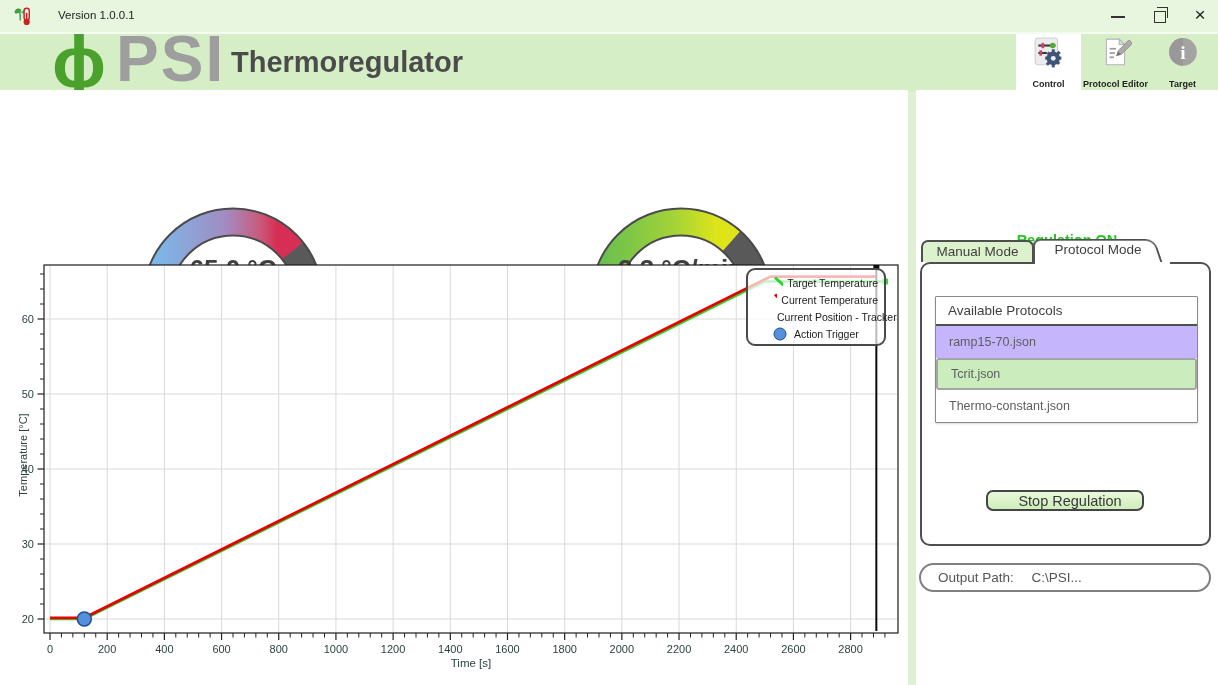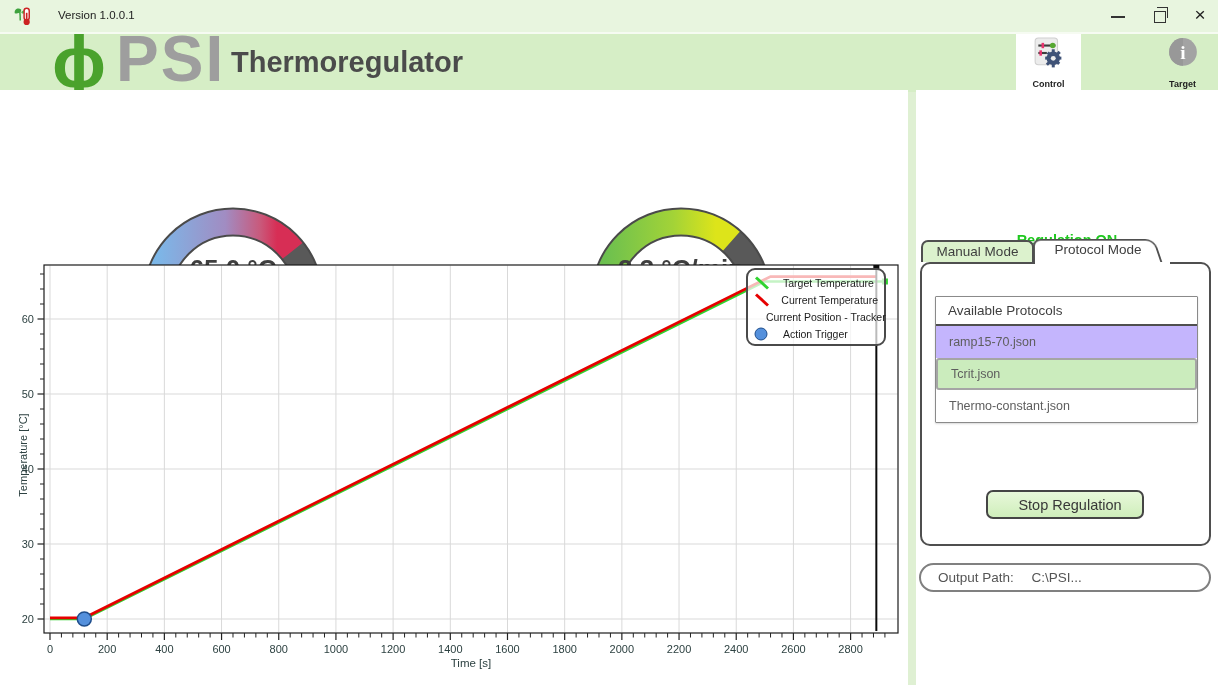--- a/index.html
+++ b/index.html
@@ -40,21 +40,21 @@
   .gauge-value{position:absolute;left:0;top:66px;width:100%;text-align:center;font-size:26px;font-weight:700;color:#3f3f3f;}
   .gauge-min,.gauge-max{position:absolute;top:110px;width:62px;text-align:center;font-size:12.5px;color:#3b3b3b;}
   .gauge-min{left:-12px;}
   .gauge-max{right:-12px;}
   .gauge-caption{position:absolute;left:-30px;top:129px;width:250px;text-align:center;font-size:13.5px;font-weight:700;color:#3a3a3a;}
 
   
   #chart-svg{position:absolute;left:0;top:165px;}
   .legend{position:absolute;left:746px;top:178px;width:140px;height:78px;background:rgba(255,255,255,0.72);
           border:2px solid #4a4a4a;border-radius:9px;box-sizing:border-box;padding:4px 6px;z-index:4;}
-  .lg-row{display:flex;align-items:center;height:17px;gap:12px;}
+  .lg-row{display:flex;align-items:center;height:17px;gap:4px;margin-left:19px;}
   .lg-row span{font-size:10.5px;color:#1c1c1c;white-space:nowrap;}
 
   
   .device-row{position:absolute;left:0;top:103px;width:302px;display:flex;justify-content:center;align-items:center;gap:9px;}
   .device-label{font-size:13.5px;color:#555;}
   .device-name{font-size:15px;font-weight:700;color:#2e2e2e;}
   .status-text{position:absolute;left:0;top:142px;width:302px;text-align:center;font-size:14.5px;font-weight:700;color:#1fc81f;}
   .remaining{position:absolute;left:0;top:164px;width:302px;text-align:center;font-size:13.5px;color:#4a4a4a;white-space:pre;}
   .progress{position:absolute;left:63px;top:183px;width:166px;height:11px;border:3px solid #424242;border-radius:9px;background:#fff;padding:1px;}
   .progress-fill{height:100%;background:linear-gradient(#e4f6d4,#d2edbd);border-radius:5px;}
@@ -66,21 +66,21 @@
               border-radius:8px 10px 0 0;transform:perspective(40px) rotateX(6deg);transform-origin:0% 100%;box-sizing:border-box;}
   .tab-protocol .tab-cover{position:absolute;left:2px;bottom:-3px;width:135px;height:5px;background:#fff;}
   .tab-protocol .tab-lbl{position:relative;display:block;text-align:center;line-height:25px;font-size:13.5px;color:#3f3f3f;}
 
   .mode-panel{position:absolute;left:4px;top:172px;width:291px;height:284px;border:2px solid #4f4f4f;border-radius:10px;box-sizing:border-box;background:#fff;z-index:3;}
   .protocols-box{position:absolute;left:13px;top:32px;width:261px;border:1px solid #8a8a8a;border-radius:1px;box-shadow:0 1px 2px rgba(0,0,0,0.15);}
   .protocols-header{height:27px;line-height:27px;padding-left:12px;font-size:13.5px;color:#3f3f3f;border-bottom:2px solid #4f4f4f;}
   .protocol-row{height:32px;line-height:32px;padding-left:13px;font-size:12.5px;color:#5e5e5e;cursor:pointer;box-sizing:border-box;}
   .protocol-row.alt{background:#c4b5fd;}
   .protocol-row.selected{background:#cbecbd;border:2px solid #a5a5a5;border-radius:3px;line-height:28px;}
-  .stop-btn{position:absolute;left:64px;top:226px;width:158px;height:29px;background:linear-gradient(#e8f8da,#cfeebb);
+  .stop-btn{position:absolute;left:64px;top:226px;width:158px;height:21px;background:linear-gradient(#e8f8da,#cfeebb);
             border:2.5px solid #454545;border-radius:7px;font-family:inherit;font-size:14.5px;color:#383838;cursor:pointer;padding-left:16px;}
   .output-pill{position:absolute;left:3px;top:473px;width:292px;height:29px;border:2px solid #808080;border-radius:15px;
                box-sizing:border-box;line-height:25px;padding-left:17px;font-size:13.5px;color:#555;background:#fff;cursor:pointer;}
   .output-pill .path{margin-left:14px;}
 </style>
 </head>
 <body>
 
 <div class="window">
 
@@ -125,20 +125,34 @@
           <rect x="17.6" y="25.3" width="2.8" height="3.2" transform="rotate(45 19 20)"></rect>
           <rect x="11.4" y="18.4" width="3.2" height="2.8" transform="rotate(45 19 20)"></rect>
           <rect x="23.4" y="18.4" width="3.2" height="2.8" transform="rotate(45 19 20)"></rect>
           <circle cx="19" cy="20" r="6.3"></circle>
         </g>
         <circle cx="19" cy="20" r="2.3" fill="#ececec"></circle>
       </svg>
       <div class="tb-label">Control</div>
     </div>
 
+    <div class="tb-btn" id="tb-editor">
+      <svg width="32" height="32" viewBox="0 0 30 30">
+        <path d="M6 2 h12 l5 5 v19 h-17 z" fill="#ffffff" stroke="#b5b5b5"></path>
+        <path d="M18 2 l5 5 h-5 z" fill="#d9d9d9" stroke="#b5b5b5"></path>
+        <line x1="9" y1="11" x2="15" y2="11" stroke="#9a9a9a" stroke-width="1.6"></line>
+        <line x1="9" y1="15" x2="14" y2="15" stroke="#9a9a9a" stroke-width="1.6"></line>
+        <line x1="9" y1="19" x2="13" y2="19" stroke="#9a9a9a" stroke-width="1.6"></line>
+        <g transform="rotate(45 21 12)">
+          <rect x="18.8" y="1" width="4.6" height="15" rx="1" fill="#ababab" stroke="#8b8b8b" stroke-width="0.8"></rect>
+          <path d="M18.8 16 l2.3 4.5 2.3 -4.5 z" fill="#6f6f6f"></path>
+        </g>
+      </svg>
+      <div class="tb-label">Protocol Editor</div>
+    </div>
 
     <div class="tb-btn" id="tb-about">
       <svg width="32" height="32" viewBox="0 0 30 30">
         <circle cx="15" cy="14" r="13" fill="#a3a3a3"></circle>
         <path d="M15 1 a13 13 0 0 0 0 26 z" fill="#989898"></path>
         <text x="15" y="21" text-anchor="middle" font-size="18" font-weight="bold" fill="#ffffff" font-family="Liberation Serif, serif">i</text>
       </svg>
       <div class="tb-label">Target</div>
     </div>
   </div>

